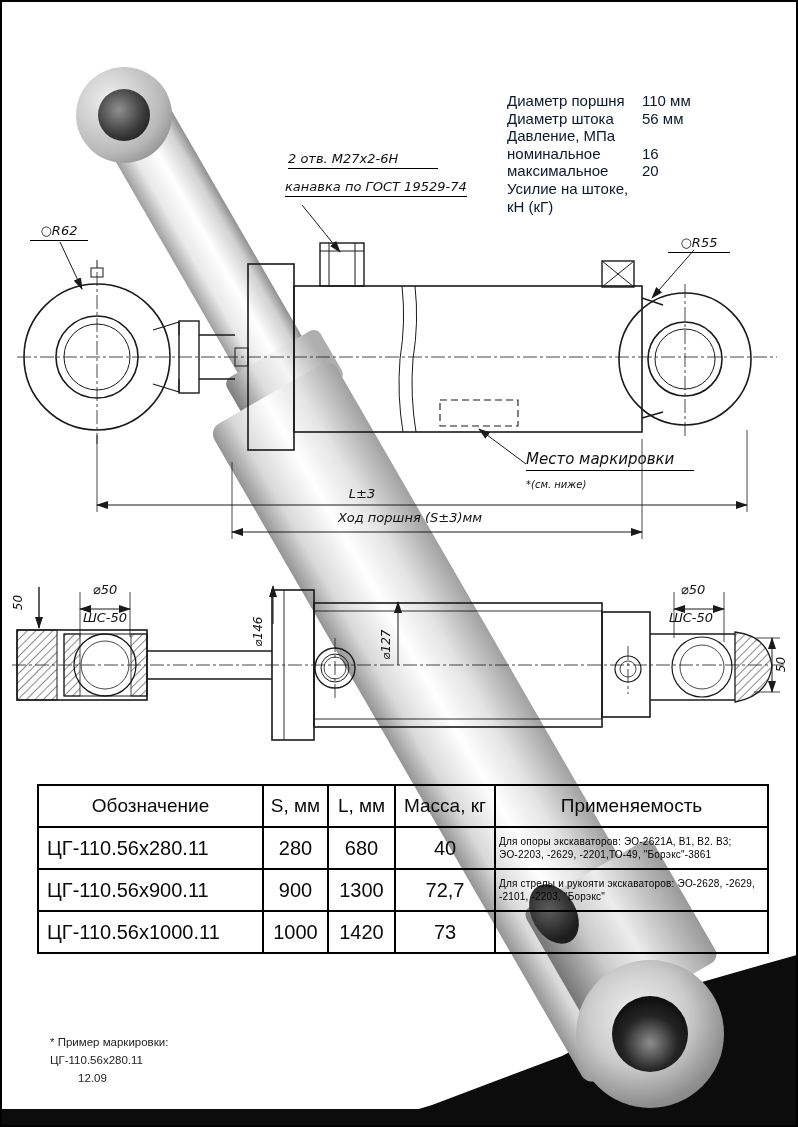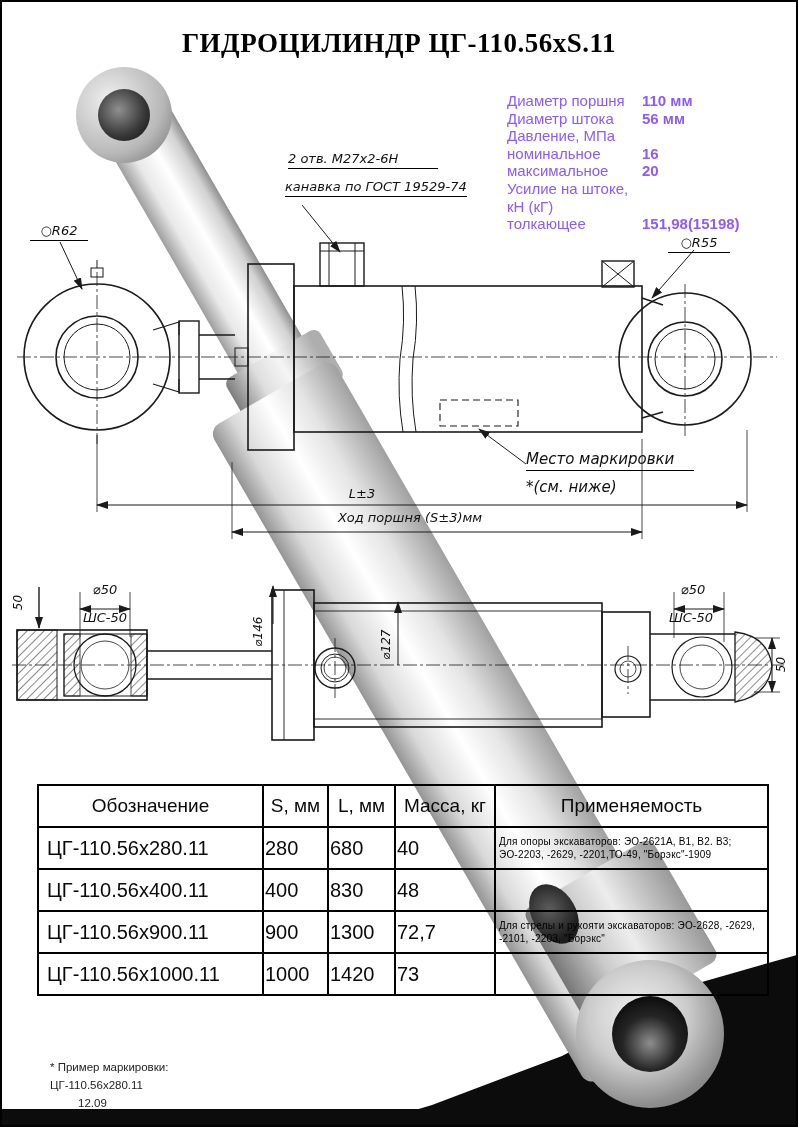--- a/index.html
+++ b/index.html
@@ -44,37 +44,37 @@
     font-size:13px;color:#111;white-space:nowrap;line-height:1.1;}
   .ann.u{border-bottom:1px solid #000;padding-bottom:2px;}
   .ann.ctr{text-align:center;}
   .ann.rot{transform:rotate(-90deg);text-align:center;}
   
   #title{position:absolute;z-index:3;left:0;top:26px;width:100%;text-align:center;
     font-family:"Liberation Serif",serif;font-weight:bold;font-size:27px;color:#000;
     letter-spacing:.5px;}
   
   #specs{position:absolute;z-index:3;left:505px;top:90px;width:285px;
-    font-size:15px;color:#8b5cf6;}
+    font-size:15px;color:#0f172a;}
   #specs .srow{display:flex;line-height:17.6px;}
   #specs .slabel{flex:0 0 135px;}
-  #specs .sval{flex:1;font-weight:bold;}
+  #specs .sval{flex:1;}
   
   #tblwrap{position:absolute;z-index:3;left:35px;top:782px;}
   table{border-collapse:collapse;table-layout:fixed;width:730px;background:transparent;}
   th,td{border:2px solid #000;color:#0a0a0a;overflow:hidden;}
   th{height:38px;font-weight:400;font-size:19px;margin-left:17px;}
   td{height:38px;}
   td.name{font-size:20px;padding-left:8px;text-align:left;}
-  td.num{font-size:20px;text-align:left;}
+  td.num{font-size:20px;text-align:center;}
   td.app{font-size:10px;line-height:1.32;letter-spacing:.2px;padding:1px 3px;
     text-align:left;vertical-align:middle;color:#000;}
   
   #footnote{position:absolute;z-index:3;left:48px;top:1032px;font-size:11.5px;
-    color:#222;line-height:1.55;margin-top:25px;}
+    color:#222;line-height:1.55;}
   #footnote .indent{padding-left:28px;}
 </style>
 </head>
 <body>
 
 <div id="page">
 
   <div class="wm">
     <div class="wm-wedge"></div>
     <div class="wm-black-bar"></div>
@@ -208,21 +208,20 @@
       </g>
       <line x1="78" y1="607" x2="128" y2="607" stroke-width="1" marker-start="url(#arrS)" marker-end="url(#arrE)"></line>
       <line x1="37" y1="585" x2="37" y2="626" stroke-width="1" marker-end="url(#arrE)"></line>
       <line x1="271" y1="622" x2="271" y2="584" stroke-width="1" marker-end="url(#arrE)"></line>
       <line x1="396" y1="663" x2="396" y2="600" stroke-width="1" marker-end="url(#arrE)"></line>
       <line x1="672" y1="607" x2="722" y2="607" stroke-width="1" marker-start="url(#arrS)" marker-end="url(#arrE)"></line>
       <line x1="770" y1="636" x2="770" y2="690" stroke-width="1" marker-start="url(#arrS)" marker-end="url(#arrE)"></line>
     </g>
   </svg>
 
-  <div id="title">ГИДРОЦИЛИНДР ЦГ-110.56xS.11</div>
 
   <div id="specs">
     <div class="srow">
         <span class="slabel">Диаметр поршня</span>
         <span class="sval">110 мм</span>
       </div>
     <div class="srow">
         <span class="slabel">Диаметр штока</span>
         <span class="sval">56 мм</span>
       </div>
@@ -234,33 +233,29 @@
         <span class="slabel">номинальное</span>
         <span class="sval">16</span>
       </div>
     <div class="srow">
         <span class="slabel">максимальное</span>
         <span class="sval">20</span>
       </div>
     <div class="srow">
         <span class="slabel">Усилие на штоке, кН (кГ)</span>
         <span class="sval"></span>
-      </div>
-    <div class="srow">
-        <span class="slabel">толкающее</span>
-        <span class="sval">151,98(15198)</span>
       </div>
   </div>
 
   <div class="ann u" style="left:286px;top:150px;width:150px;">2 отв. М27х2-6Н</div>
   <div class="ann u" style="left:283px;top:178px;width:182px;">канавка по ГОСТ 19529-74</div>
   <div class="ann u ctr" style="left:28px;top:222px;width:58px;">○R62</div>
   <div class="ann u ctr" style="left:666px;top:234px;width:62px;">○R55</div>
   <div class="ann u" style="left:524px;top:449px;width:168px;font-size:15px;">Место маркировки</div>
-  <div class="ann" style="left:524px;top:477px;font-size:15px;">*(см. ниже)</div>
+  <div class="ann" style="left:524px;top:477px;font-size:10px;">*(см. ниже)</div>
   <div class="ann ctr" style="left:330px;top:485px;width:60px;">L±3</div>
   <div class="ann ctr" style="left:318px;top:509px;width:180px;">Ход поршня (S±3)мм</div>
   <div class="ann ctr" style="left:80px;top:581px;width:46px;">⌀50</div>
   <div class="ann ctr" style="left:74px;top:609px;width:58px;">ШС-50</div>
   <div class="ann rot" style="left:2px;top:594px;width:30px;font-size:12px;">50</div>
   <div class="ann rot" style="left:235px;top:623px;width:44px;font-size:12px;">⌀146</div>
   <div class="ann rot" style="left:363px;top:636px;width:44px;font-size:12px;">⌀127</div>
   <div class="ann ctr" style="left:668px;top:581px;width:46px;">⌀50</div>
   <div class="ann ctr" style="left:660px;top:609px;width:58px;">ШС-50</div>
   <div class="ann rot" style="left:765px;top:656px;width:30px;font-size:12px;">50</div>
@@ -282,28 +277,21 @@
           <th>Масса, кг</th>
           <th>Применяемость</th>
         </tr>
       </thead>
       <tbody>
         <tr>
           <td class="name">ЦГ-110.56х280.11</td>
           <td class="num">280</td>
           <td class="num">680</td>
           <td class="num">40</td>
-          <td class="app">Для опоры экскаваторов: ЭО-2621А, В1, В2. В3; ЭО-2203, -2629, -2201,ТО-49, "Борэкс"-1909</td>
-        </tr>
-        <tr>
-          <td class="name">ЦГ-110.56х400.11</td>
-          <td class="num">400</td>
-          <td class="num">830</td>
-          <td class="num">48</td>
-          <td class="app"></td>
+          <td class="app">Для опоры экскаваторов: ЭО-2621А, В1, В2. В3; ЭО-2203, -2629, -2201,ТО-49, "Борэкс"-3861</td>
         </tr>
         <tr>
           <td class="name">ЦГ-110.56х900.11</td>
           <td class="num">900</td>
           <td class="num">1300</td>
           <td class="num">72,7</td>
           <td class="app">Для стрелы и рукояти экскаваторов: ЭО-2628, -2629, -2101, -2203, "Борэкс"</td>
         </tr>
         <tr>
           <td class="name">ЦГ-110.56х1000.11</td>

